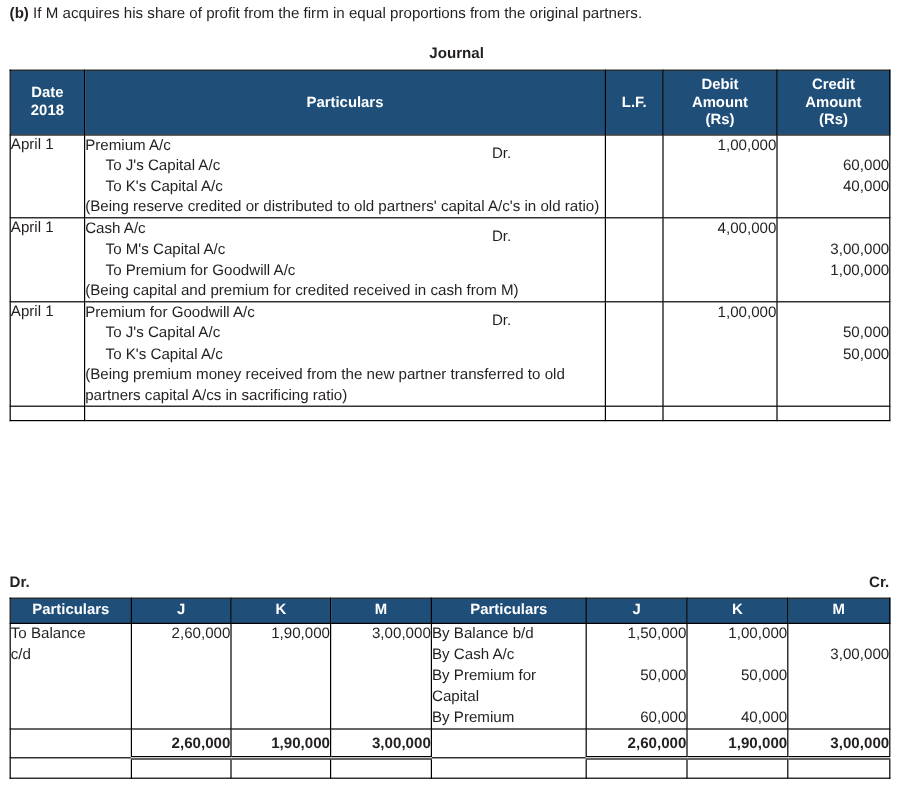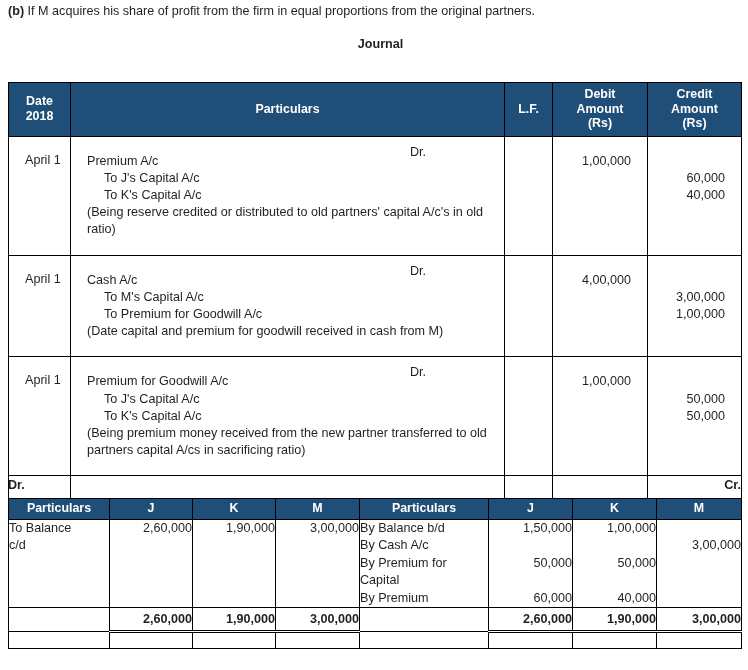--- a/index.html
+++ b/index.html
@@ -34,26 +34,25 @@
     color: #231f20;
     padding-left: 13px;
   }
 
   table.jt {
     position: absolute;
     left: 8px; top: 58px;
     width: 733px;
     border-collapse: collapse;
     table-layout: fixed;
-    margin-top: 24px;
   }
   table.jt th, table.jt td {
     border: 1px solid #000;
     vertical-align: top;
-    padding: 16px;
+    padding: 0;
   }
   table.jt thead th {
     background: #1f4e79;
     color: #ffffff;
     font-size: 12.4px;
     font-weight: bold;
     text-align: center;
     line-height: 14.5px;
     padding: 4px 2px 5px 2px;
     vertical-align: middle;
@@ -236,21 +235,21 @@
           <span class="ln">40,000</span>
         </td>
       </tr>
 
       <tr>
         <td class="c-date">April 1</td>
         <td class="c-part">
           <span class="ln">Cash A/c</span>
           <span class="ln ind">To M's Capital A/c</span>
           <span class="ln ind">To Premium for Goodwill A/c</span>
-          <span class="ln narr">(Date capital and premium for goodwill received in cash from M)</span>
+          <span class="ln narr">(Being capital and premium for credited received in cash from M)</span>
           <span class="dr">Dr.</span>
         </td>
         <td class="c-lf"></td>
         <td class="c-amt">
           <span class="ln">4,00,000</span>
         </td>
         <td class="c-amt">
           <span class="blank">&nbsp;</span>
           <span class="ln">3,00,000</span>
           <span class="ln">1,00,000</span>

